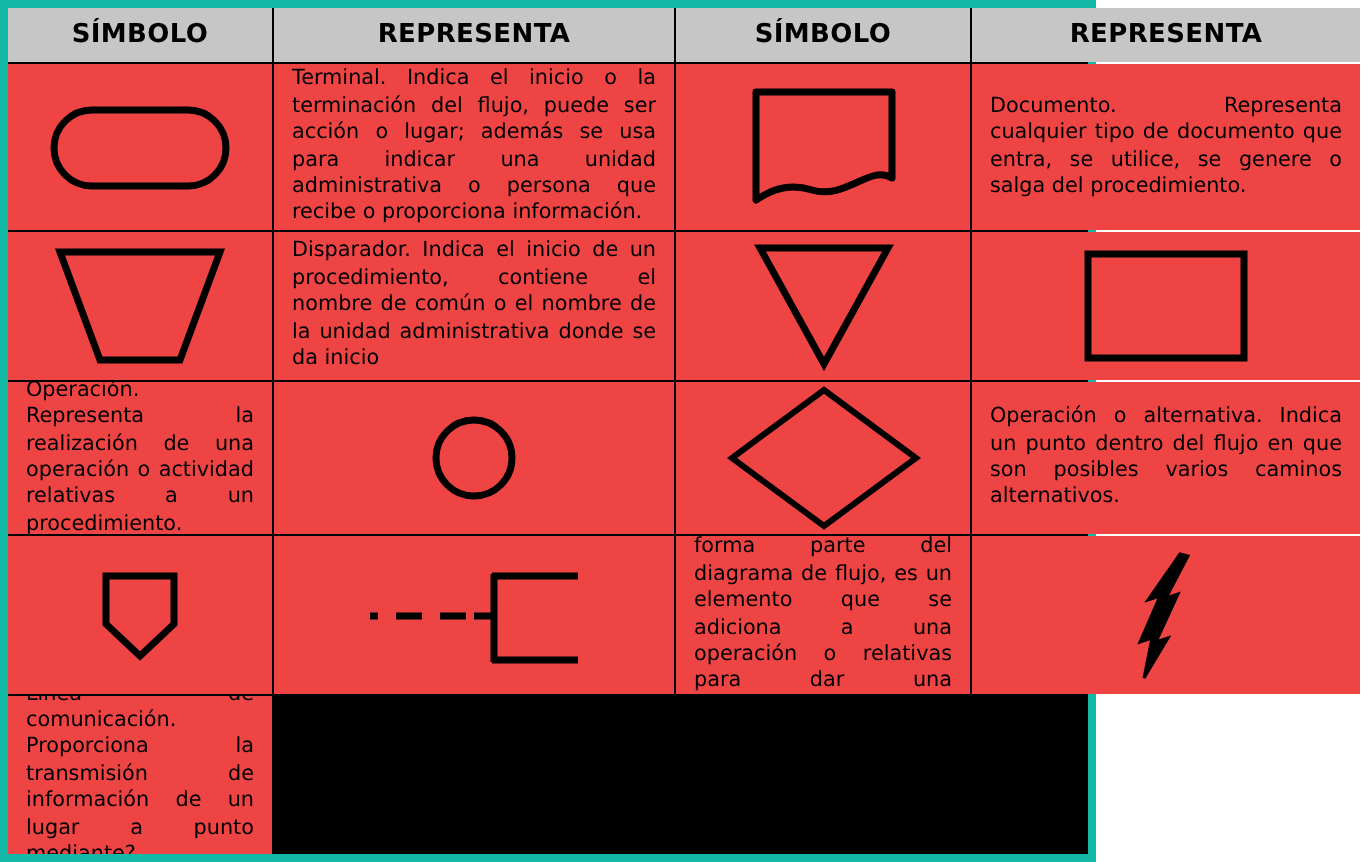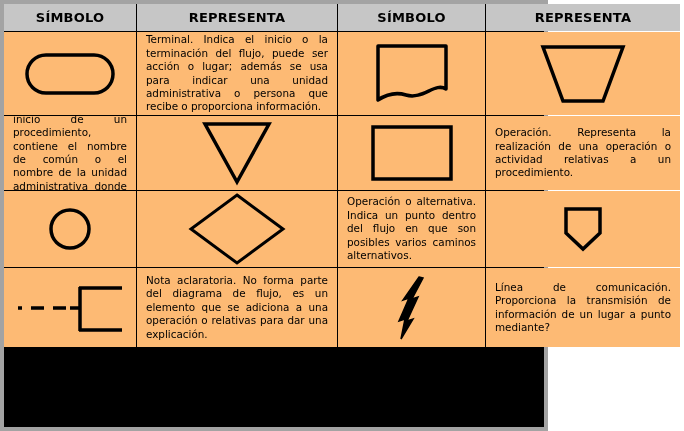--- a/index.html
+++ b/index.html
@@ -4,28 +4,28 @@
 <style>
   html, body { margin: 0; padding: 0; background: #ffffff; }
   body {
     width: 684px; height: 431px;
     font-family: "DejaVu Sans", "Liberation Sans", sans-serif;
     color: #000;
   }
   .tbl {
     box-sizing: border-box;
     width: 548px; height: 431px;
-    border: 4px solid #a3a3a3;
+    border: 4px solid #14b8a6;
     display: grid;
     grid-template-columns: 132px 200px 147px 194px;
     grid-template-rows: 27px 83px 74px 76px 79px 79px;
     gap: 1px;
     background: #000;
   }
-  .cell { background: #fdba74; overflow: hidden; }
+  .cell { background: #ef4444; overflow: hidden; }
   .hcell {
     background: #c6c6c6;
     display: flex; align-items: center; justify-content: center;
     font-weight: bold; font-size: 13px; letter-spacing: 0.2px;
   }
   .sym {
     display: flex; align-items: center; justify-content: center;
   }
   .txt {
     display: flex; align-items: center;
@@ -55,20 +55,23 @@
       <rect class="stroke" x="3" y="3" width="86" height="38" rx="19" ry="19" stroke-width="3.5"></rect>
     </svg>
   </div>
   <div class="cell txt">
     <div>Terminal. Indica el inicio o la terminación del flujo, puede ser acción o lugar; además se usa para indicar una unidad administrativa o persona que recibe o proporciona información.</div>
   </div>
   <div class="cell sym">
     <svg width="78" height="62" viewBox="0 0 78 62">
       <path class="stroke" stroke-width="3.5" stroke-linejoin="round" d="M5,3 L73,3 L73,46 C62,39 50,57 33,52 C20,48 11,53 5,57 Z"></path>
     </svg>
+  </div>
+  <div class="cell txt">
+    <div>Documento. Representa cualquier tipo de documento que entra, se utilice, se genere o salga del procedimiento.</div>
   </div>
 
   <div class="cell sym">
     <svg width="88" height="60" viewBox="0 0 88 60">
       <polygon class="stroke" stroke-width="3.5" points="4,3 84,3 64,57 24,57"></polygon>
     </svg>
   </div>
   <div class="cell txt">
     <div>Disparador. Indica el inicio de un procedimiento, contiene el nombre de común o el nombre de la unidad administrativa donde se da inicio</div>
   </div>

